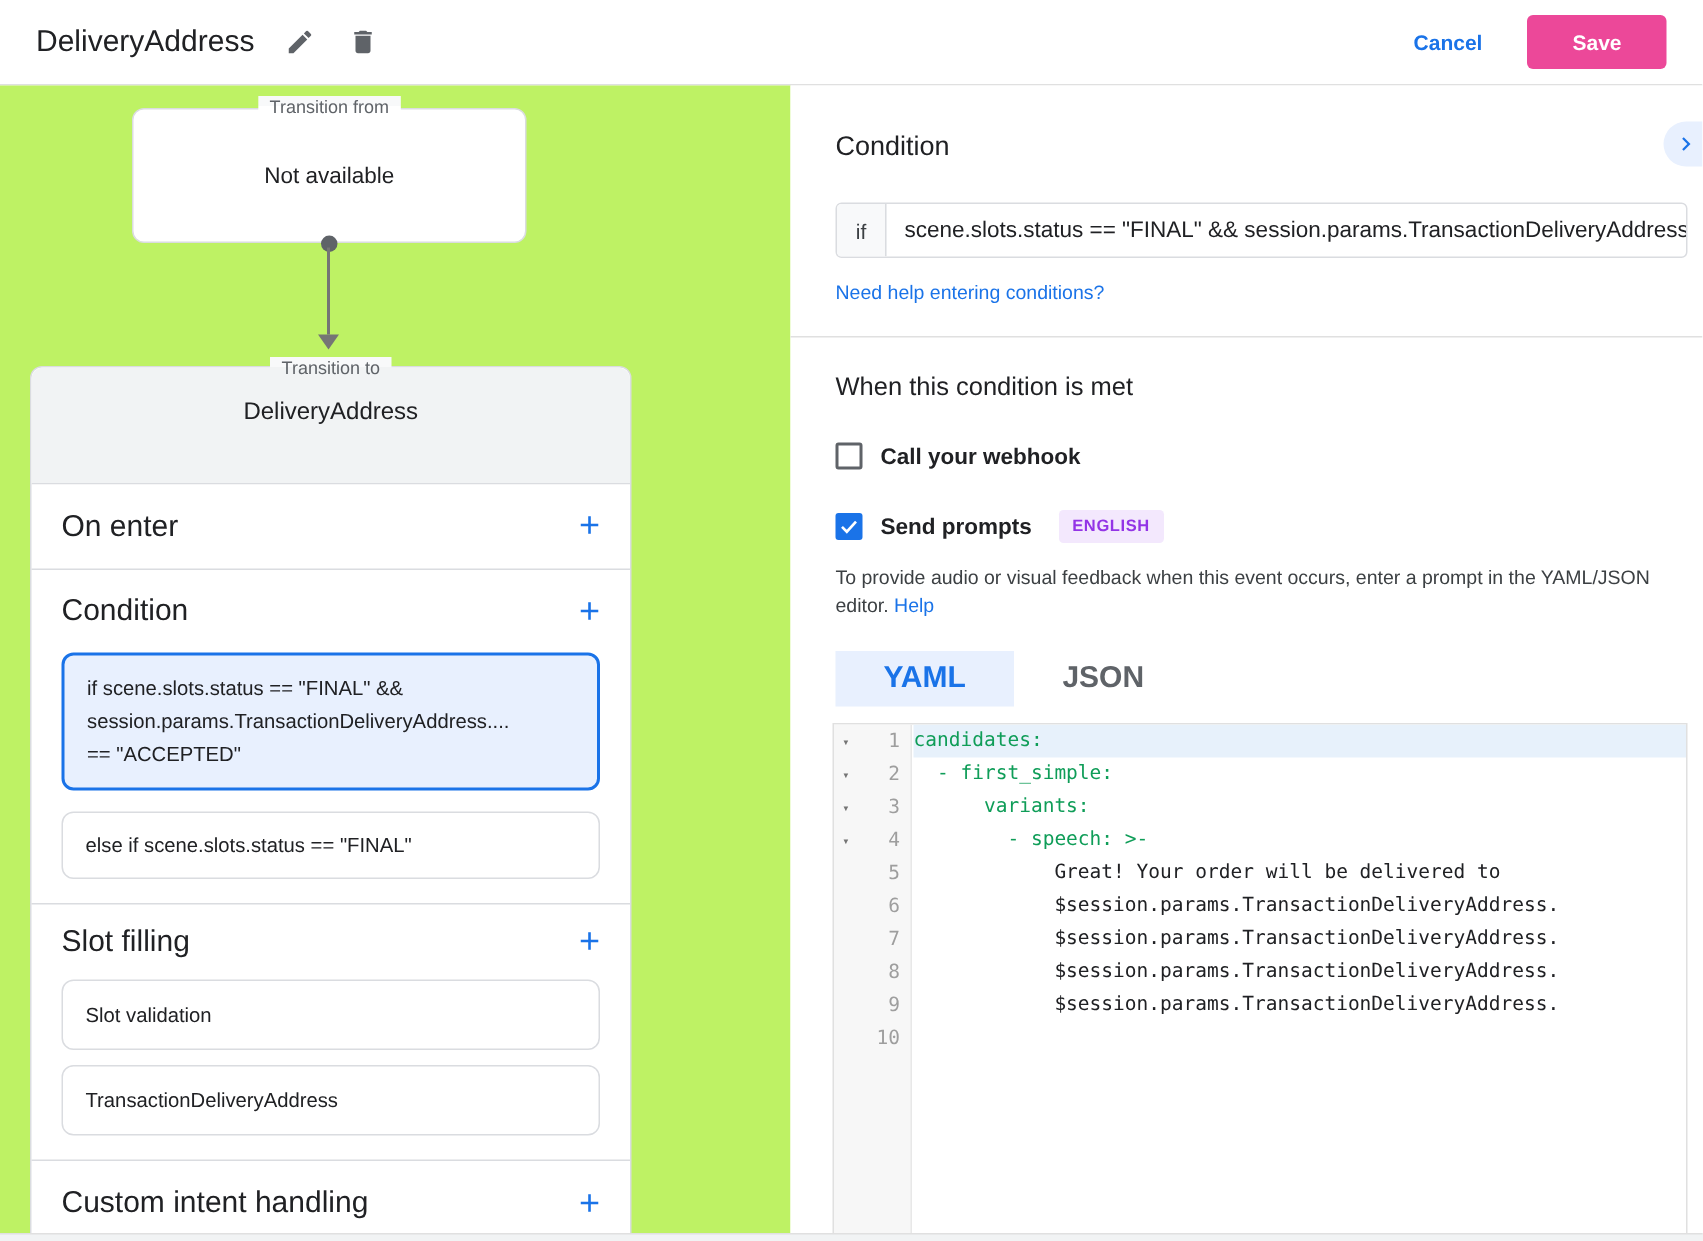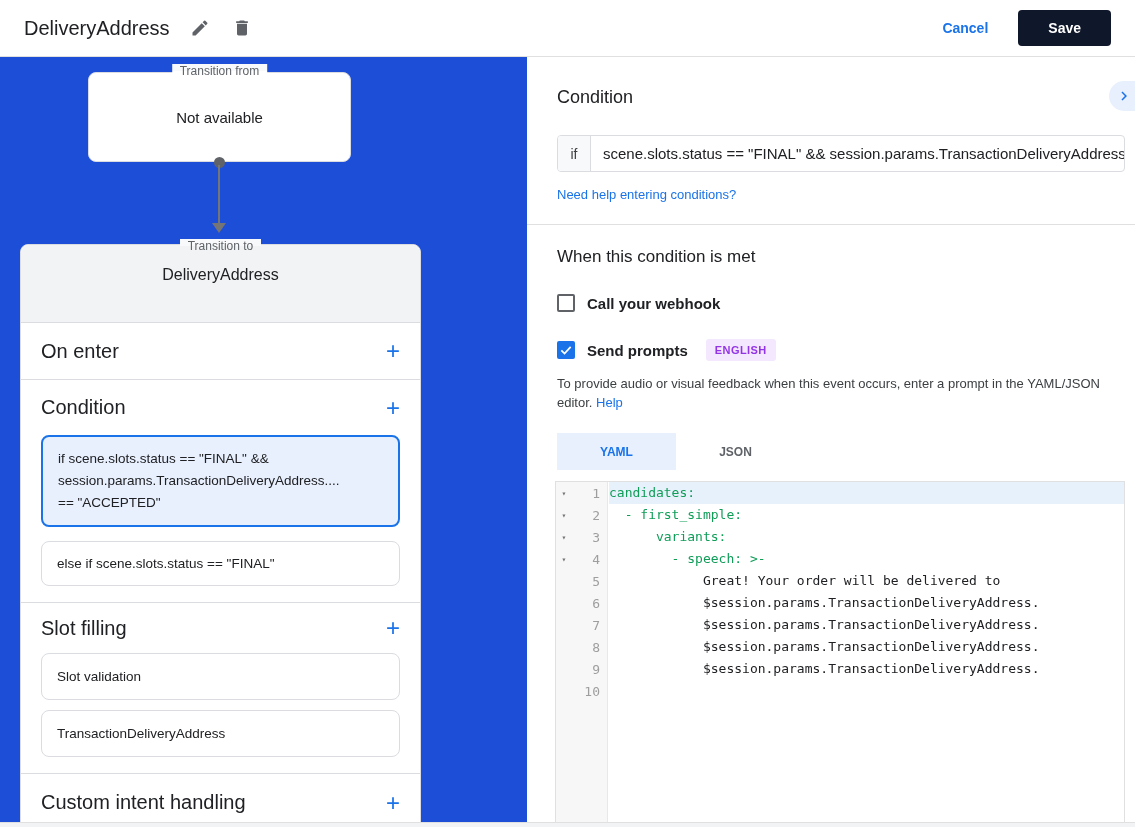--- a/index.html
+++ b/index.html
@@ -9,28 +9,28 @@
   
   .topbar { height:57px; display:flex; align-items:center; padding:0 24px;
     border-bottom:1px solid #e0e0e0; background:#fff; }
   .page-title { font-size:20px; color:#202124; }
   .icon-btn { background:none; border:none; cursor:pointer; margin-left:18px;
     width:24px; height:24px; display:flex; align-items:center; justify-content:center; }
   .icon-btn svg { fill:#5f6368; width:20px; height:20px; }
   .topbar-spacer { flex:1; }
   .cancel-btn { background:none; border:none; color:#1a73e8; font-size:14px;
     font-weight:700; font-family:inherit; margin-right:30px; cursor:pointer;text-align:right; }
-  .save-btn { background:#0f172a; border:none; color:#fff; font-size:14px;
+  .save-btn { background:#ec4899; border:none; color:#fff; font-size:14px;
     font-weight:700; font-family:inherit; padding:10px 30px; border-radius:4px; cursor:pointer; }
 
   
   .main { display:flex; height:770px; }
 
   
-  .graph-panel { width:527px; flex:none; background:#1d4ed8; position:relative; overflow:hidden; }
+  .graph-panel { width:527px; flex:none; background:#bef264; position:relative; overflow:hidden; }
 
   .from-box { position:absolute; left:88px; top:15px; width:263px; height:90px;
     background:#fff; border:1px solid #dadce0; border-radius:8px;
     display:flex; align-items:center; justify-content:center; }
   .box-legend { position:absolute; top:-9px; left:50%; transform:translateX(-50%);
     font-size:12px; color:#5f6368; padding:0 8px; white-space:nowrap;
     background:linear-gradient(#f8f9fa 50%, #ffffff 50%); }
   .from-box .box-text { font-size:15px; color:#202124; }
 
   .link-dot { position:absolute; left:214px; top:100px; width:11px; height:11px;
@@ -93,21 +93,21 @@
   .checkbox.checked svg { width:14px; height:14px; fill:none; stroke:#fff; stroke-width:3; }
   .check-label { font-size:15px; font-weight:700; color:#202124; margin-left:12px; cursor:pointer; }
   .lang-badge { margin-left:18px; font-size:11px; font-weight:700; letter-spacing:.4px;
     color:#9334e6; background:#f3e8fd; padding:5px 9px; border-radius:3px; }
 
   .prompt-desc { margin-top:13px; font-size:13px; line-height:19px; color:#3c4043; max-width:568px; }
   .inline-link { color:#1a73e8; text-decoration:none; cursor:pointer; }
 
   .tabs { display:flex; margin-top:21px; }
   .tab { width:119px; height:37px; display:flex; align-items:center; justify-content:center;
-    font-size:12px; font-weight:700; cursor:pointer; }
+    font-size:20px; font-weight:700; cursor:pointer; }
   .tab.active { color:#1a73e8; background:#e8f0fe; }
   .tab.inactive { color:#5f6368; background:transparent; }
 
   .code-editor { position:relative; margin-left:-2px; margin-top:11px; width:570px; height:346px;
     border:1px solid #e0e0e0; background:#fff; overflow:hidden;
     font-family:"DejaVu Sans Mono","Liberation Mono",monospace; font-size:13px; }
   .gutter { position:absolute; left:0; top:0; bottom:0; width:52px; background:#f7f7f7;
     border-right:1px solid #e8e8e8; }
   .gut-row { height:22px; display:flex; align-items:center; }
   .fold-arrow { width:16px; text-align:center; font-size:8px; color:#757575; cursor:pointer; }

